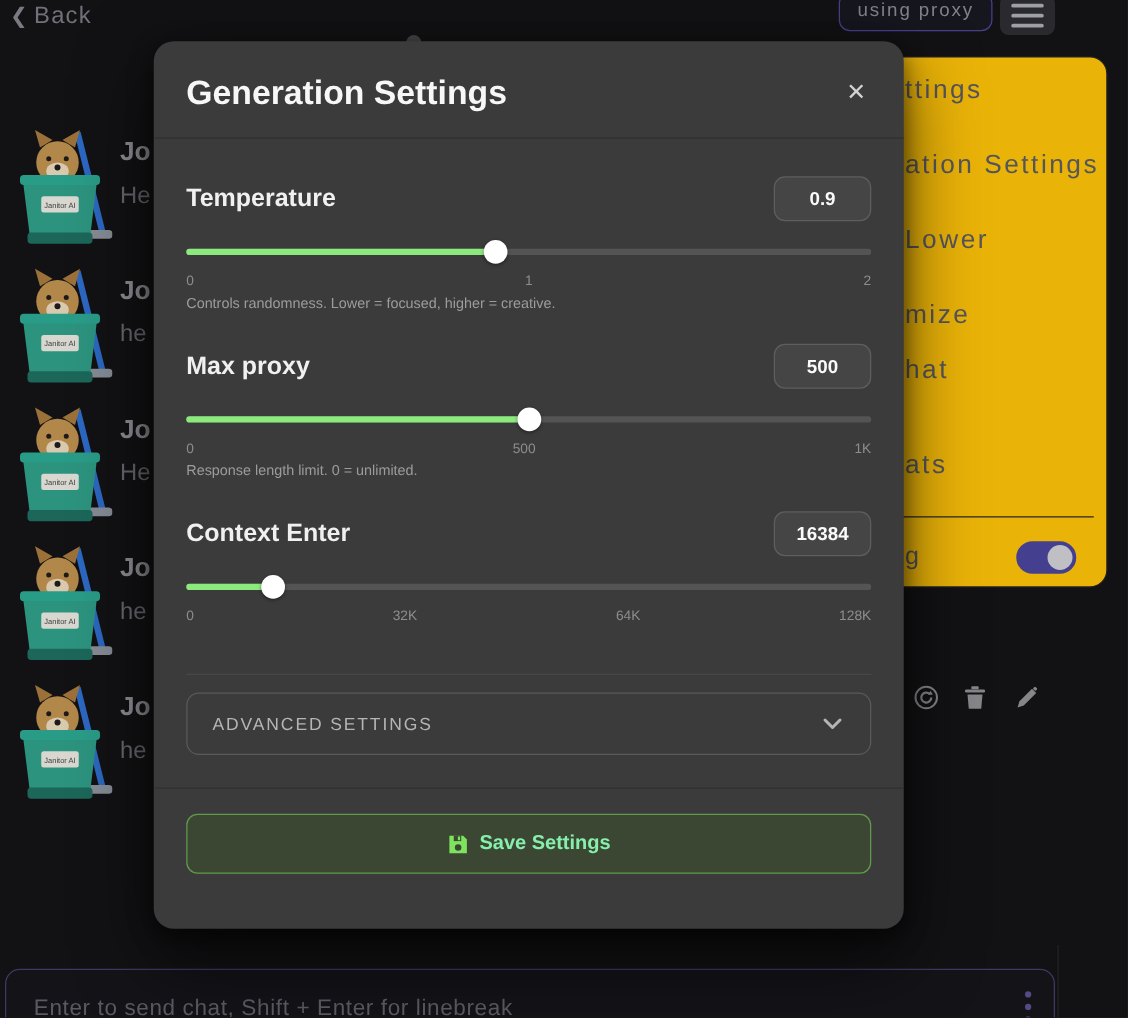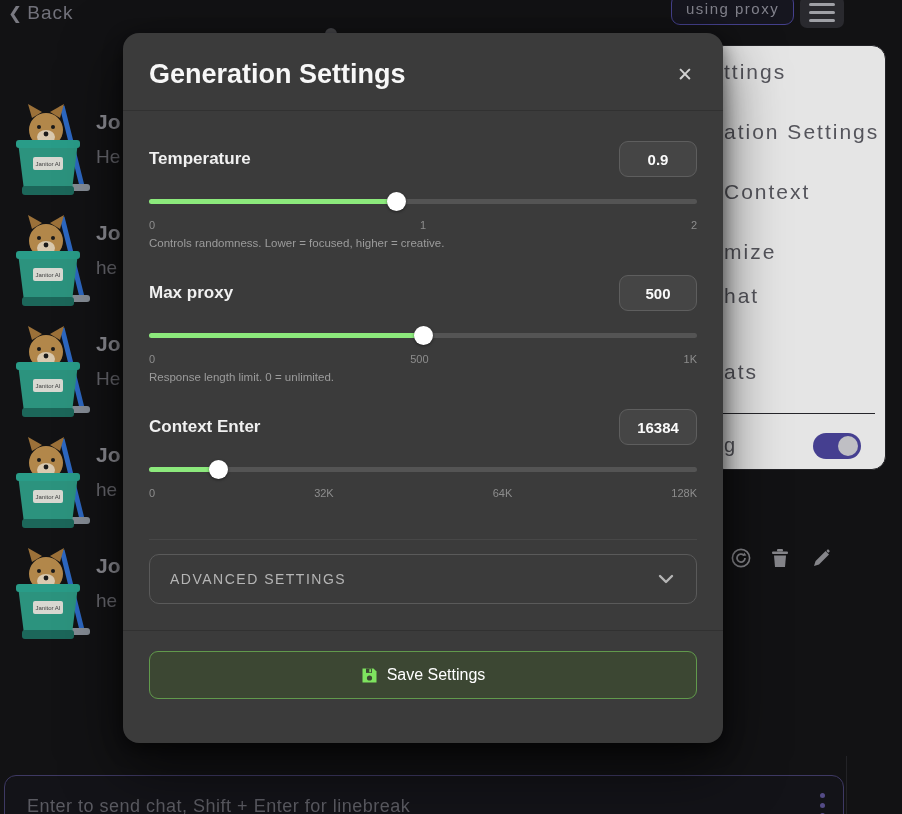--- a/index.html
+++ b/index.html
@@ -19,21 +19,21 @@
     padding:0 9px; z-index:1; cursor:pointer; }
   .menu-btn i { display:block; height:3px; background:#9fa0a6; border-radius:2px; }
 
   .chat-list { position:absolute; left:0; top:100px; width:720px; z-index:1; }
   .chat-row { position:relative; height:103px; margin-bottom:8px; }
   .avatar { position:absolute; left:6px; top:0; width:84px; height:98px; opacity:.92; }
   .chat-name { position:absolute; left:96px; top:10px; font-size:21px; font-weight:bold; color:#8f8f96; }
   .chat-msg  { position:absolute; left:96px; top:46px; font-size:19px; color:#68686f; }
 
   .side-panel { position:absolute; left:710px; top:45px; width:176px; height:425px;
-    background:#e5e5e5; border:1px solid #222226; border-radius:14px; z-index:2; }
+    background:#eab308; border:1px solid #222226; border-radius:14px; z-index:2; }
   .menu-frag { position:absolute; left:13px; color:#55555c; font-size:21px; letter-spacing:2px;
     white-space:nowrap; cursor:pointer; }
   .panel-divider { position:absolute; left:10px; right:10px; top:367px; height:1px; background:#26262b; }
   .toggle-frag { position:absolute; left:13px; top:388px; font-size:20px; color:#55555c; }
   .toggle { position:absolute; left:102px; top:387px; width:48px; height:26px; border-radius:13px;
     background:#453f90; cursor:pointer; }
   .toggle-thumb { position:absolute; right:3px; top:3px; width:20px; height:20px; border-radius:50%;
     background:#bfbfc4; }
 
   .msg-actions { position:absolute; top:546px; z-index:1; width:24px; height:24px;
@@ -55,39 +55,39 @@
   .modal { position:absolute; left:123px; top:33px; width:600px; height:710px; background:#3b3b3b;
     border-radius:16px; z-index:10; box-shadow:0 22px 60px rgba(0,0,0,.6), 0 6px 18px rgba(0,0,0,.5); }
   .modal-header { display:flex; align-items:center; justify-content:space-between;
     padding:26px 30px 20px 26px; border-bottom:1px solid #313131; }
   .modal-title { font-size:27px; font-weight:bold; color:#f7f7f7; }
   .modal-close { font-size:19px; color:#d2d2d2; cursor:pointer; line-height:1; }
   .modal-body { padding:0 26px; }
   .section { margin-top:26px; }
   .section:first-child { margin-top:30px; }
   .sec-head { display:flex; align-items:center; justify-content:space-between; height:36px; }
-  .sec-label { font-size:17px; font-weight:bold; color:#f0f0f0; }
+  .sec-label { font-size:20px; font-weight:bold; color:#f0f0f0; }
   .value-box { width:78px; height:36px; background:#454545; border:1px solid #5e5e5e; border-radius:9px;
     display:flex; align-items:center; justify-content:center; font-size:15px; font-weight:bold;
     color:#fafafa; cursor:text; }
   .slider { position:relative; height:20px; margin-top:14px; cursor:pointer; }
   .track { position:absolute; left:0; right:0; top:8px; height:5px; background:#545454; border-radius:3px; }
   .fill { position:absolute; left:0; top:8px; height:5px; background:#8ce97c; border-radius:3px; }
   .thumb { position:absolute; top:1px; width:19px; height:19px; border-radius:50%; background:#ffffff;
     box-shadow:0 1px 3px rgba(0,0,0,.45); cursor:grab; }
   .ticks { display:flex; justify-content:space-between; margin-top:8px; font-size:11px; color:#8d8d8d; }
   .desc { margin-top:6px; font-size:11.5px; color:#9c9c9c; }
   .pre-adv-divider { margin-top:40px; height:1px; background:#474747; }
   .advanced { margin-top:14px; height:50px; border:1px solid #5a5a5a; border-radius:10px;
     display:flex; align-items:center; justify-content:space-between; padding:0 20px; cursor:pointer; }
   .advanced-label { font-size:14px; font-weight:normal; letter-spacing:1.5px; color:#b5b5b5; }
   .modal-footer { margin-top:26px; border-top:1px solid #313131; padding:20px 26px 0; }
   .save-btn { width:100%; height:48px; background:#3c4733; border:1.5px solid #619a4c; border-radius:9px;
     display:flex; align-items:center; justify-content:center; gap:9px; cursor:pointer; }
-  .save-label { font-size:16px; font-weight:normal; color:#ffffff; }
+  .save-label { font-size:16px; font-weight:bold; color:#86efac; }
 </style>
 </head>
 <body>
 
 <div class="stage">
 
   <div class="back-btn">
     <span class="back-chev">❮</span>
     <span>Back</span>
   </div>
@@ -195,21 +195,21 @@
         <text x="42" y="66" font-size="6" text-anchor="middle" fill="#444">Janitor AI</text>
       </svg>
       <div class="chat-name">Jo</div>
       <div class="chat-msg">he</div>
     </div>
   </div>
 
   <div class="side-panel">
     <span class="menu-frag" style="top:14px">ttings</span>
     <span class="menu-frag" style="top:74px">ation Settings</span>
-    <span class="menu-frag" style="top:134px">Context</span>
+    <span class="menu-frag" style="top:134px">Lower</span>
     <span class="menu-frag" style="top:194px">mize</span>
     <span class="menu-frag" style="top:238px">hat</span>
     <span class="menu-frag" style="top:314px">ats</span>
     <div class="panel-divider"></div>
     <span class="toggle-frag">g</span>
     <div class="toggle">
       <div class="toggle-thumb"></div>
     </div>
   </div>
 

